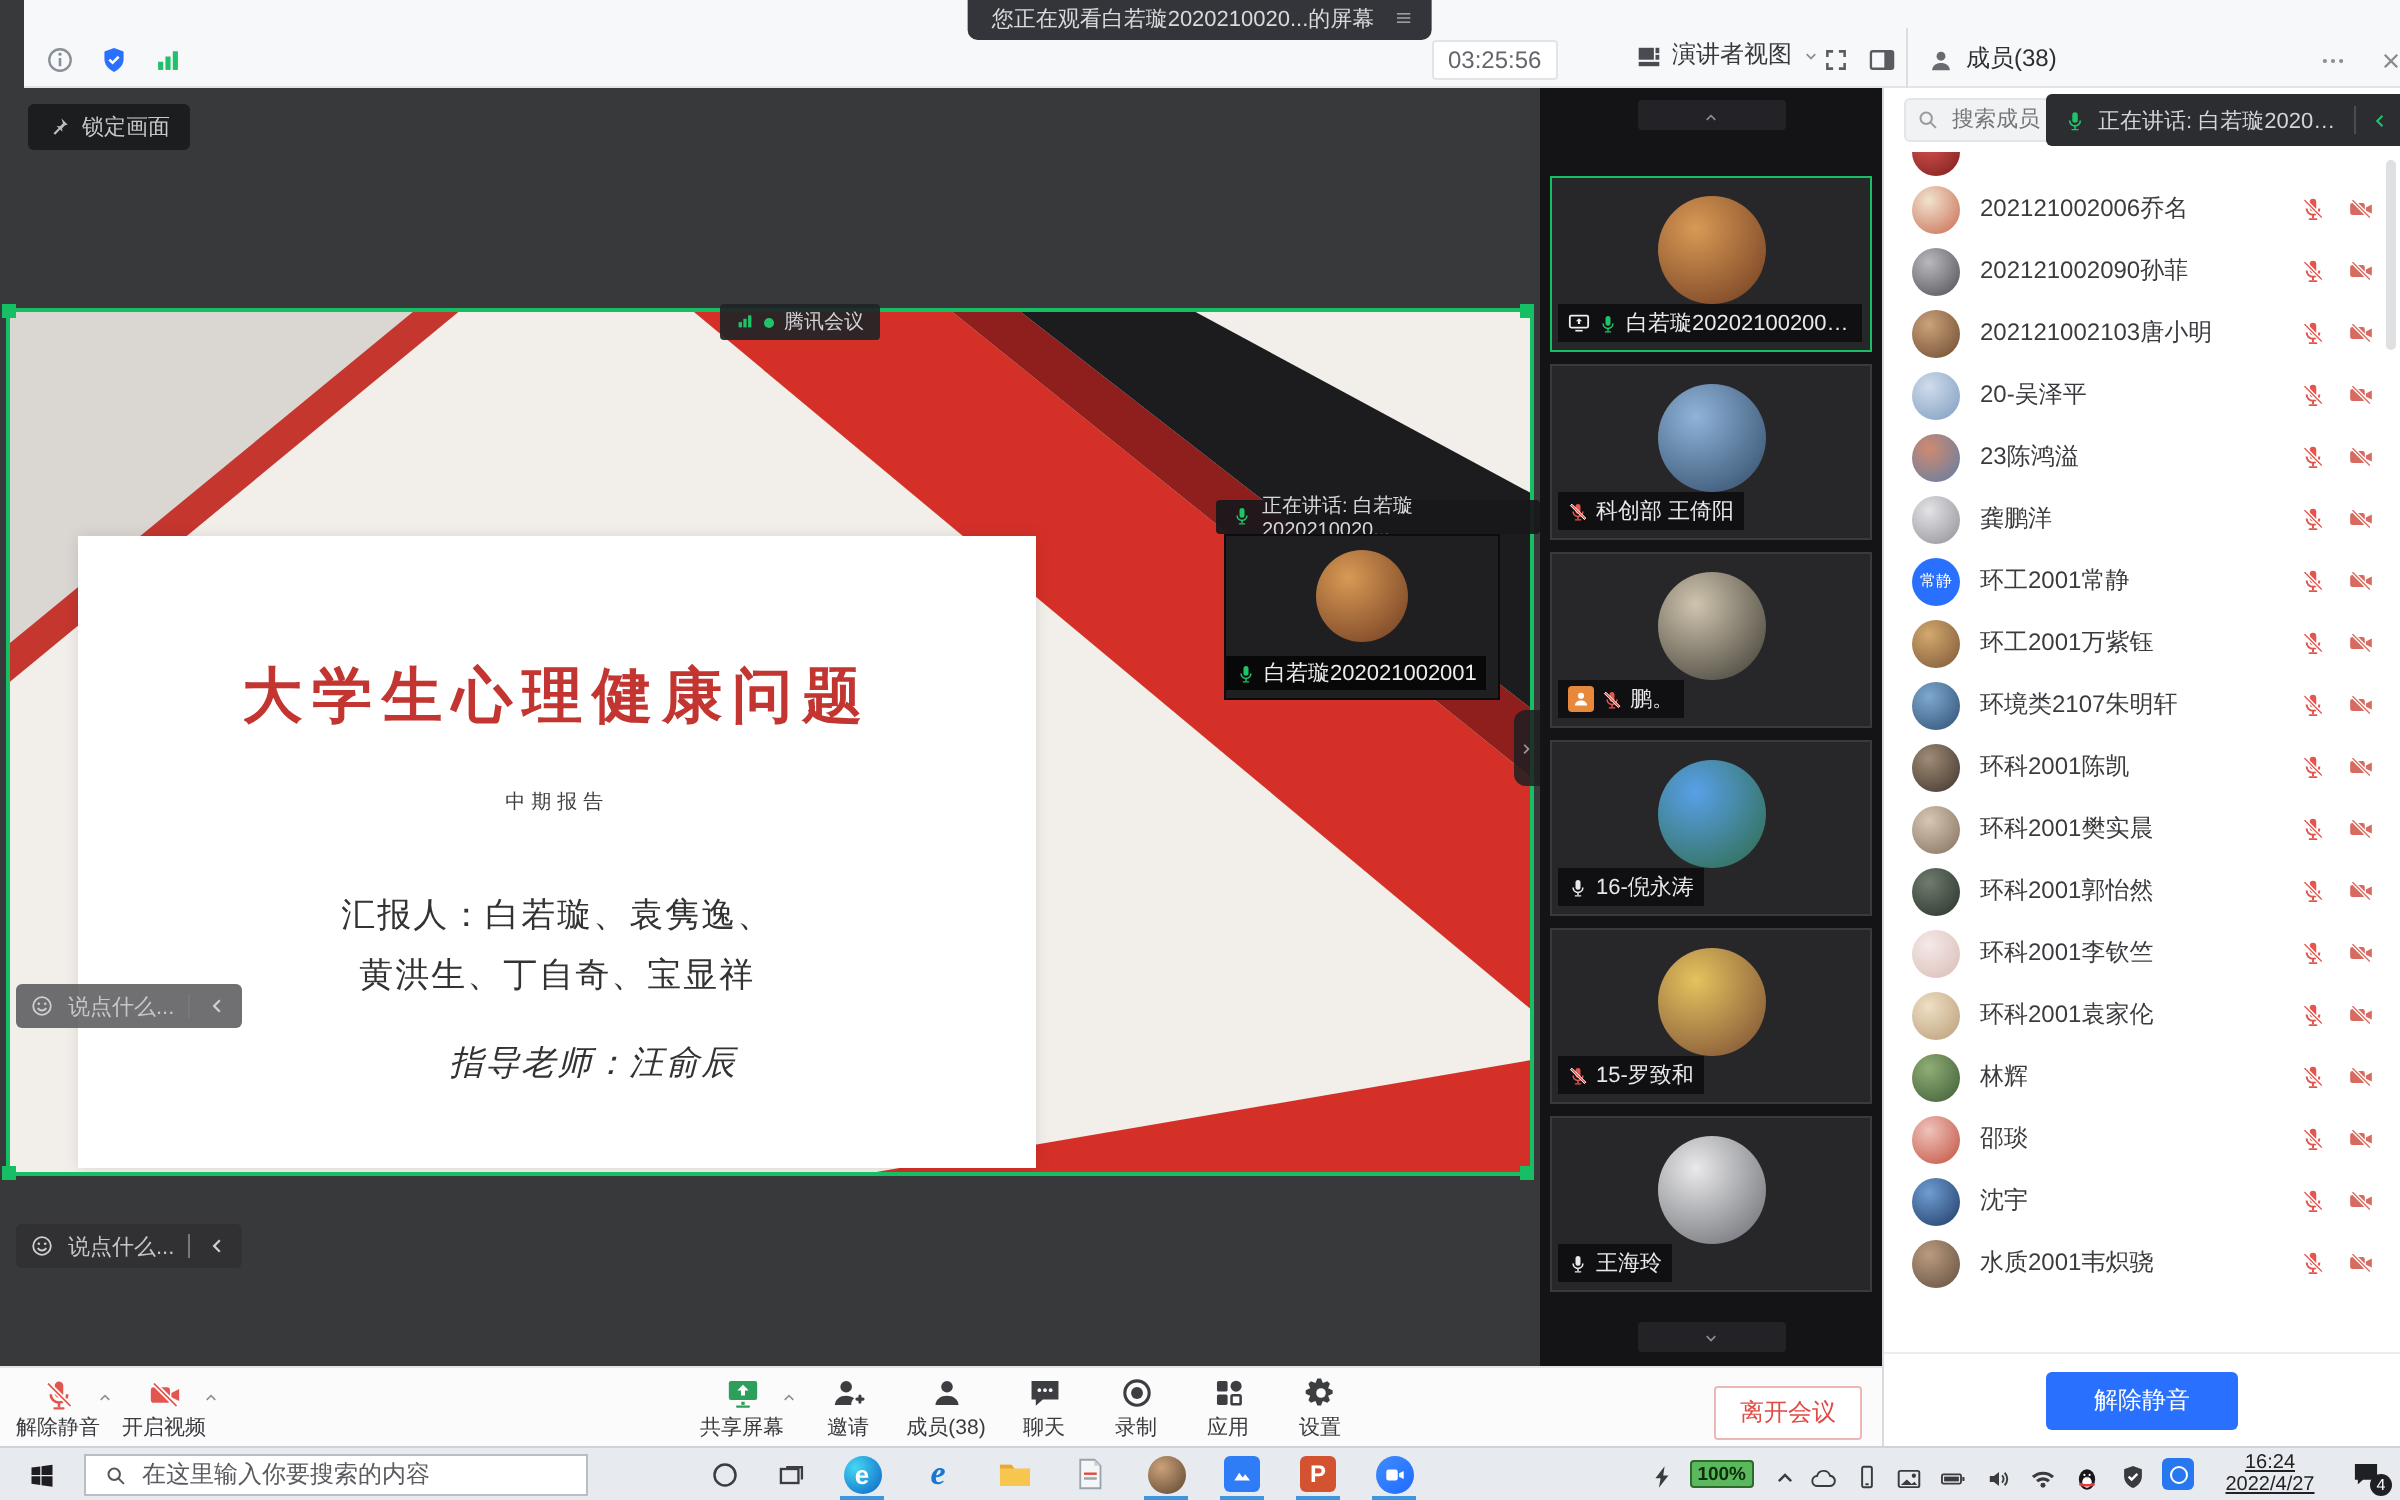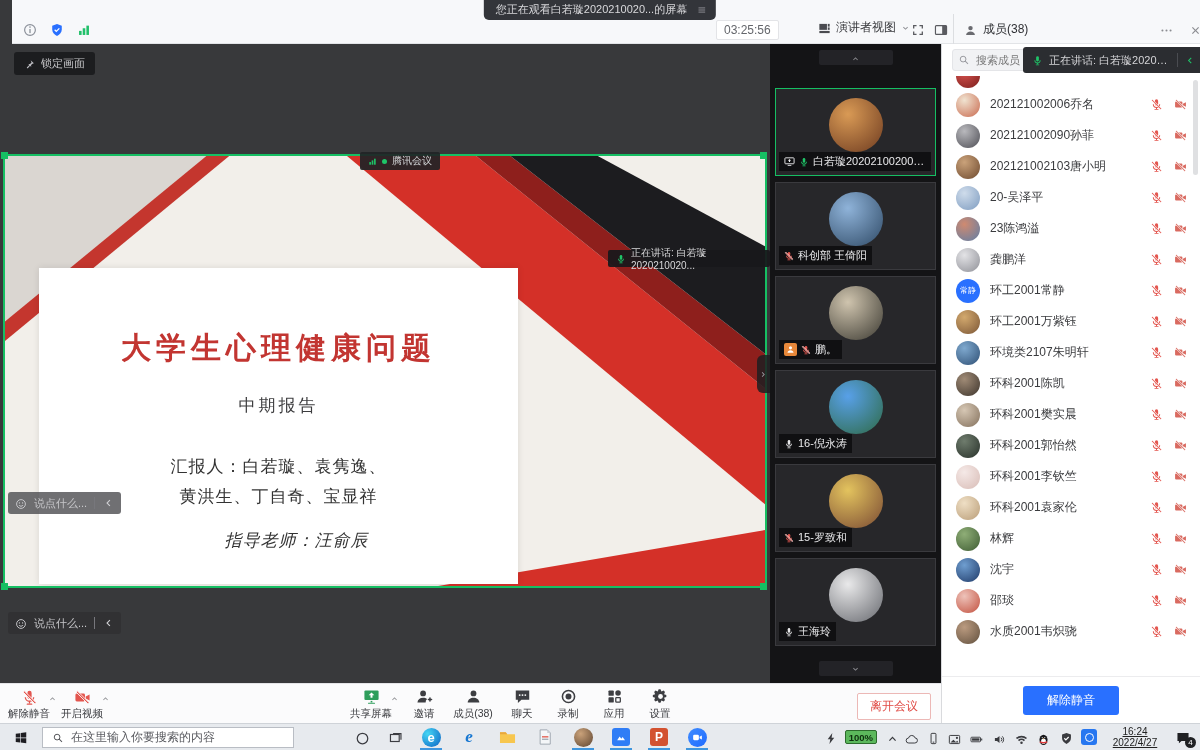--- a/index.html
+++ b/index.html
@@ -31,21 +31,21 @@
   .corner { position:absolute; width:7px; height:7px; background:#16bf63; z-index:5; }
   .shape { position:absolute; inset:0; }
   .sh-red-tl   { background:#c4362e; clip-path:polygon(0 0,29.5% 0,0 43%); }
   .sh-gray-tl  { background:#dad6d1; clip-path:polygon(0 0,26.5% 0,0 38.5%); }
   .sh-red-main { background:#d43028; clip-path:polygon(45% 0,62% 0,100% 54%,100% 81%); }
   .sh-darkred  { background:#8e1f1c; clip-path:polygon(62% 0,66.5% 0,100% 46%,100% 54%); }
   .sh-black    { background:#1c1c1f; clip-path:polygon(66.5% 0,78% 0,100% 21%,100% 46%); }
   .sh-red-bot  { background:#d43028; clip-path:polygon(57% 100%,100% 87%,100% 100%); }
   .slide-card { position:absolute; left:4.5%; top:26%; width:63%; height:73.5%; background:#fff; box-shadow:0 0 7px rgba(0,0,0,.10); text-align:center; padding-top:60px; }
   .sl-title { font-size:30px; font-weight:bold; letter-spacing:5px; }
-  .sl-sub { margin-top:25px; font-size:17px; color:#3d3d3f; letter-spacing:3px; }
+  .sl-sub { margin-top:25px; font-size:10px; color:#3d3d3f; letter-spacing:3px; }
   .sl-l1 { margin-top:38px; font-size:17px; color:#333; letter-spacing:1px; }
   .sl-l2 { margin-top:7px; font-size:17px; color:#333; letter-spacing:1px; }
   .sl-l3 { margin-top:21px; font-size:17px; color:#333; letter-spacing:1px; padding-left:36px;font-style:italic; }
   .watermark { position:absolute; left:360px; top:108px; background:rgba(33,36,38,.92); color:#cfd2d4; font-size:10px; padding:2px 8px; border-radius:2px; display:flex; align-items:center; gap:5px; z-index:7; }
   .watermark .ic { color:#1fc468; font-size:9px; }
   .watermark .dot { width:5px; height:5px; border-radius:50%; background:#1fc468; }
   .speak-toast-float { position:absolute; left:608px; top:206px; height:17px; background:rgba(24,24,27,.93); border-radius:2px; color:#d8d8da; font-size:10px; display:flex; align-items:center; gap:5px; padding:0 8px; z-index:8; }
   .speak-toast-float .ic { color:#1fc468; font-size:10px; }
   .float-tile { position:absolute; left:612px; top:223px; width:138px; height:83px; background:#1f1f22; border:1px solid #0c0c0e; z-index:8; cursor:pointer; }
   .float-tile .avatar-big { position:absolute; left:50%; top:7px; transform:translateX(-50%); width:46px; height:46px; border-radius:50%; }
@@ -237,20 +237,32 @@
     <div class="speak-toast-float">
       <span><svg viewBox="0 0 24 24" class="ic" style="width:1em;height:1em">
             <rect x="9" y="2.5" width="6" height="11.5" rx="3"></rect>
             <path d="M5.2 11.5a6.8 6.8 0 0 0 13.6 0h-1.9a4.9 4.9 0 0 1-9.8 0z"></path>
             <rect x="11.1" y="17.2" width="1.8" height="3.4"></rect>
             <rect x="8" y="20.6" width="8" height="1.6" rx=".8"></rect>
           </svg></span>
       <span>正在讲话: 白若璇2020210020...</span>
     </div>
 
+    <div class="float-tile">
+      <div class="avatar-big" style="background:radial-gradient(circle at 35% 30%, #d99a55, #6e3b20)"></div>
+      <div class="ft-label">
+        <span><svg viewBox="0 0 24 24" class="ic" style="width:1em;height:1em">
+              <rect x="9" y="2.5" width="6" height="11.5" rx="3"></rect>
+              <path d="M5.2 11.5a6.8 6.8 0 0 0 13.6 0h-1.9a4.9 4.9 0 0 1-9.8 0z"></path>
+              <rect x="11.1" y="17.2" width="1.8" height="3.4"></rect>
+              <rect x="8" y="20.6" width="8" height="1.6" rx=".8"></rect>
+            </svg></span>
+        <span>白若璇202021002001</span>
+      </div>
+    </div>
 
     <div class="say-chip" style="top:448px">
       <span><svg viewBox="0 0 24 24" class="ic" style="width:1em;height:1em">
             <circle cx="12" cy="12" r="8.8" fill="none" stroke="currentColor" stroke-width="1.8"></circle>
             <circle cx="8.8" cy="9.8" r="1.3"></circle>
             <circle cx="15.2" cy="9.8" r="1.3"></circle>
             <path d="M7.8 14a4.8 4.8 0 0 0 8.4 0" fill="none" stroke="currentColor" stroke-width="1.8"></path>
           </svg></span>
       <span>说点什么...</span>
       <span class="div"></span>
@@ -660,40 +672,40 @@
               <path d="M4.6 2.6L21.4 19.4l-1.7 1.7L2.9 4.3z" stroke="#ffffff" stroke-width="1.2"></path>
             </svg>
             <svg viewBox="0 0 24 24" class="ic" style="color:#d96a60">
               <rect x="2" y="6.5" width="13.5" height="11" rx="2"></rect>
               <path d="M16.5 10.5 22 7.8v8.4l-5.5-2.7z"></path>
               <path d="M4.6 2.6L21.4 19.4l-1.7 1.7L2.9 4.3z" stroke="#ffffff" stroke-width="1.2"></path>
             </svg>
           </span>
         </div>
         <div class="mrow">
+          <span class="avatar" style="background: radial-gradient(circle at 35% 30%, rgb(238, 195, 186), rgb(194, 80, 62));"></span>
+          <span class="mname">邵琰</span>
+          <span class="micons">
+            <svg viewBox="0 0 24 24" class="ic" style="color:#e3564f">
+              <rect x="9" y="2.5" width="6" height="11.5" rx="3"></rect>
+              <path d="M5.2 11.5a6.8 6.8 0 0 0 13.6 0h-1.9a4.9 4.9 0 0 1-9.8 0z"></path>
+              <rect x="11.1" y="17.2" width="1.8" height="3.4"></rect>
+              <rect x="8" y="20.6" width="8" height="1.6" rx=".8"></rect>
+              <path d="M4.6 2.6L21.4 19.4l-1.7 1.7L2.9 4.3z" stroke="#ffffff" stroke-width="1.2"></path>
+            </svg>
+            <svg viewBox="0 0 24 24" class="ic" style="color:#d96a60">
+              <rect x="2" y="6.5" width="13.5" height="11" rx="2"></rect>
+              <path d="M16.5 10.5 22 7.8v8.4l-5.5-2.7z"></path>
+              <path d="M4.6 2.6L21.4 19.4l-1.7 1.7L2.9 4.3z" stroke="#ffffff" stroke-width="1.2"></path>
+            </svg>
+          </span>
+        </div>
+        <div class="mrow">
           <span class="avatar" style="background: radial-gradient(circle at 35% 30%, rgb(111, 158, 208), rgb(31, 58, 104));"></span>
           <span class="mname">沈宇</span>
-          <span class="micons">
-            <svg viewBox="0 0 24 24" class="ic" style="color:#e3564f">
-              <rect x="9" y="2.5" width="6" height="11.5" rx="3"></rect>
-              <path d="M5.2 11.5a6.8 6.8 0 0 0 13.6 0h-1.9a4.9 4.9 0 0 1-9.8 0z"></path>
-              <rect x="11.1" y="17.2" width="1.8" height="3.4"></rect>
-              <rect x="8" y="20.6" width="8" height="1.6" rx=".8"></rect>
-              <path d="M4.6 2.6L21.4 19.4l-1.7 1.7L2.9 4.3z" stroke="#ffffff" stroke-width="1.2"></path>
-            </svg>
-            <svg viewBox="0 0 24 24" class="ic" style="color:#d96a60">
-              <rect x="2" y="6.5" width="13.5" height="11" rx="2"></rect>
-              <path d="M16.5 10.5 22 7.8v8.4l-5.5-2.7z"></path>
-              <path d="M4.6 2.6L21.4 19.4l-1.7 1.7L2.9 4.3z" stroke="#ffffff" stroke-width="1.2"></path>
-            </svg>
-          </span>
-        </div>
-        <div class="mrow">
-          <span class="avatar" style="background: radial-gradient(circle at 35% 30%, rgb(238, 195, 186), rgb(194, 80, 62));"></span>
-          <span class="mname">邵琰</span>
           <span class="micons">
             <svg viewBox="0 0 24 24" class="ic" style="color:#e3564f">
               <rect x="9" y="2.5" width="6" height="11.5" rx="3"></rect>
               <path d="M5.2 11.5a6.8 6.8 0 0 0 13.6 0h-1.9a4.9 4.9 0 0 1-9.8 0z"></path>
               <rect x="11.1" y="17.2" width="1.8" height="3.4"></rect>
               <rect x="8" y="20.6" width="8" height="1.6" rx=".8"></rect>
               <path d="M4.6 2.6L21.4 19.4l-1.7 1.7L2.9 4.3z" stroke="#ffffff" stroke-width="1.2"></path>
             </svg>
             <svg viewBox="0 0 24 24" class="ic" style="color:#d96a60">
               <rect x="2" y="6.5" width="13.5" height="11" rx="2"></rect>

